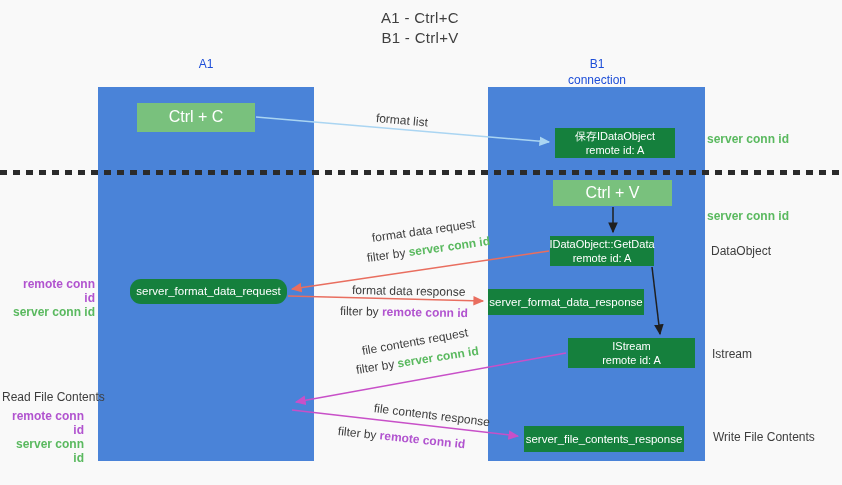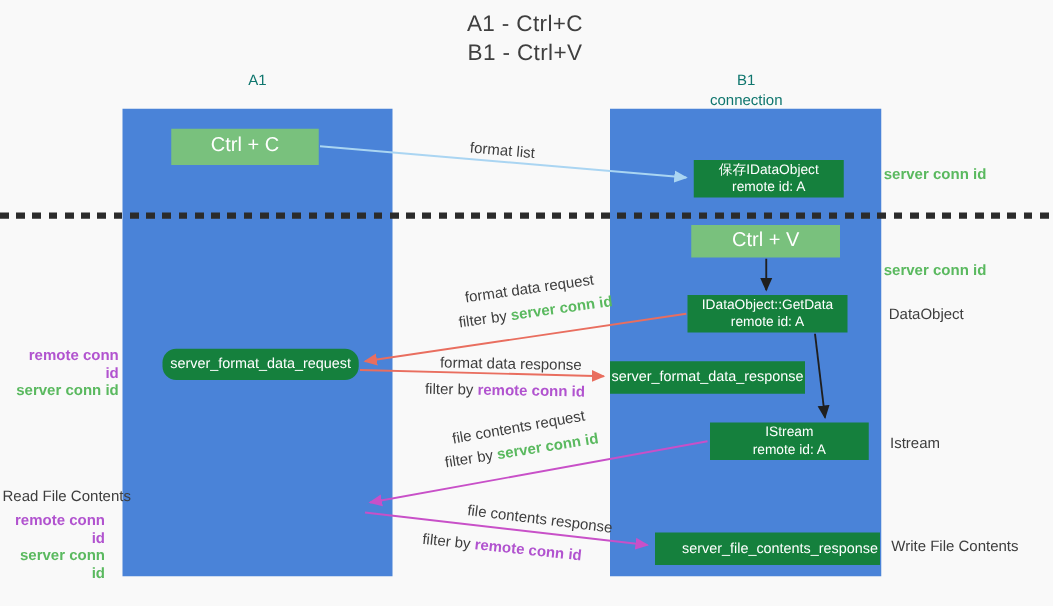--- a/index.html
+++ b/index.html
@@ -1,22 +1,22 @@
 <!DOCTYPE html>
 <html><head>
 <meta charset="utf-8">
 <style>
   html,body { margin:0; padding:0; background:#f9f9f9; font-family:"Liberation Sans", sans-serif; }
   .canvas { position:relative; width:842px; height:485px; background:#f9f9f9; overflow:hidden; }
 
   .title { position:absolute; left:320px; top:8px; width:200px; text-align:center;
-           font-size:18px; line-height:1.3; color:#3f3f3f; letter-spacing:0.3px; }
+           font-size:15px; line-height:1.3; color:#3f3f3f; letter-spacing:0.3px; }
 
   .lane-header { position:absolute; width:120px; text-align:center; font-size:12px;
-                 line-height:1.3; color:#0f766e; }
+                 line-height:1.3; color:#1d4ed8; }
   .lane { position:absolute; background:#4a83d8; }
 
   .divider { position:absolute; left:0; top:170px; width:842px; height:5px;
              background:repeating-linear-gradient(90deg,#2b2b2b 0 7px, transparent 7px 13px); }
 
   svg.overlay { position:absolute; left:0; top:0; pointer-events:none; }
 
   .node { position:absolute; color:#ffffff; display:flex; flex-direction:column;
           align-items:center; justify-content:center; text-align:center; line-height:1.3; }
   .node.orange { background:#15803d; font-size:11px; }
@@ -81,40 +81,40 @@
 
   <div class="node orange" style="left:555px; top:128px; width:120px; height:30px;">
     <div>保存IDataObject</div>
     <div>remote id: A</div>
   </div>
 
   <div class="node green" style="left:553px; top:180px; width:119px; height:26px;">
     <div>Ctrl + V</div>
   </div>
 
-  <div class="node orange" style="left:550px; top:236px; width:128px; height:30px;">
+  <div class="node orange" style="left:550px; top:236px; width:104px; height:30px;">
     <div>IDataObject::GetData</div>
     <div>remote id: A</div>
   </div>
 
   <div class="node orange" style="left:130px; top:279px; width:157px; height:25px; font-size:11.5px;border-radius:11px;">
     <div>server_format_data_request</div>
   </div>
 
   <div class="node orange" style="left:488px; top:289px; width:156px; height:26px; font-size:11.5px;">
     <div>server_format_data_response</div>
   </div>
 
   <div class="node orange" style="left:568px; top:338px; width:127px; height:30px;">
     <div>IStream</div>
     <div>remote id: A</div>
   </div>
 
 
-  <div class="node orange" style="left:524px; top:426px; width:160px; height:26px; font-size:11.5px;padding-left:20px;">
+  <div class="node orange" style="left:524px; top:426px; width:160px; height:26px; font-size:11.5px;">
     <div>server_file_contents_response</div>
   </div>
 
   <div class="lbl rot" style="left:376px; top:111px; transform:rotate(5deg);">format list</div>
 
   <div class="lbl rot" style="left:372px; top:231px; transform:rotate(-8deg);">format data request</div>
   <div class="lbl rot" style="left:367px; top:251px; transform:rotate(-8deg);">
     <span>filter by </span><span class="green-t">server conn id</span>
   </div>
 

